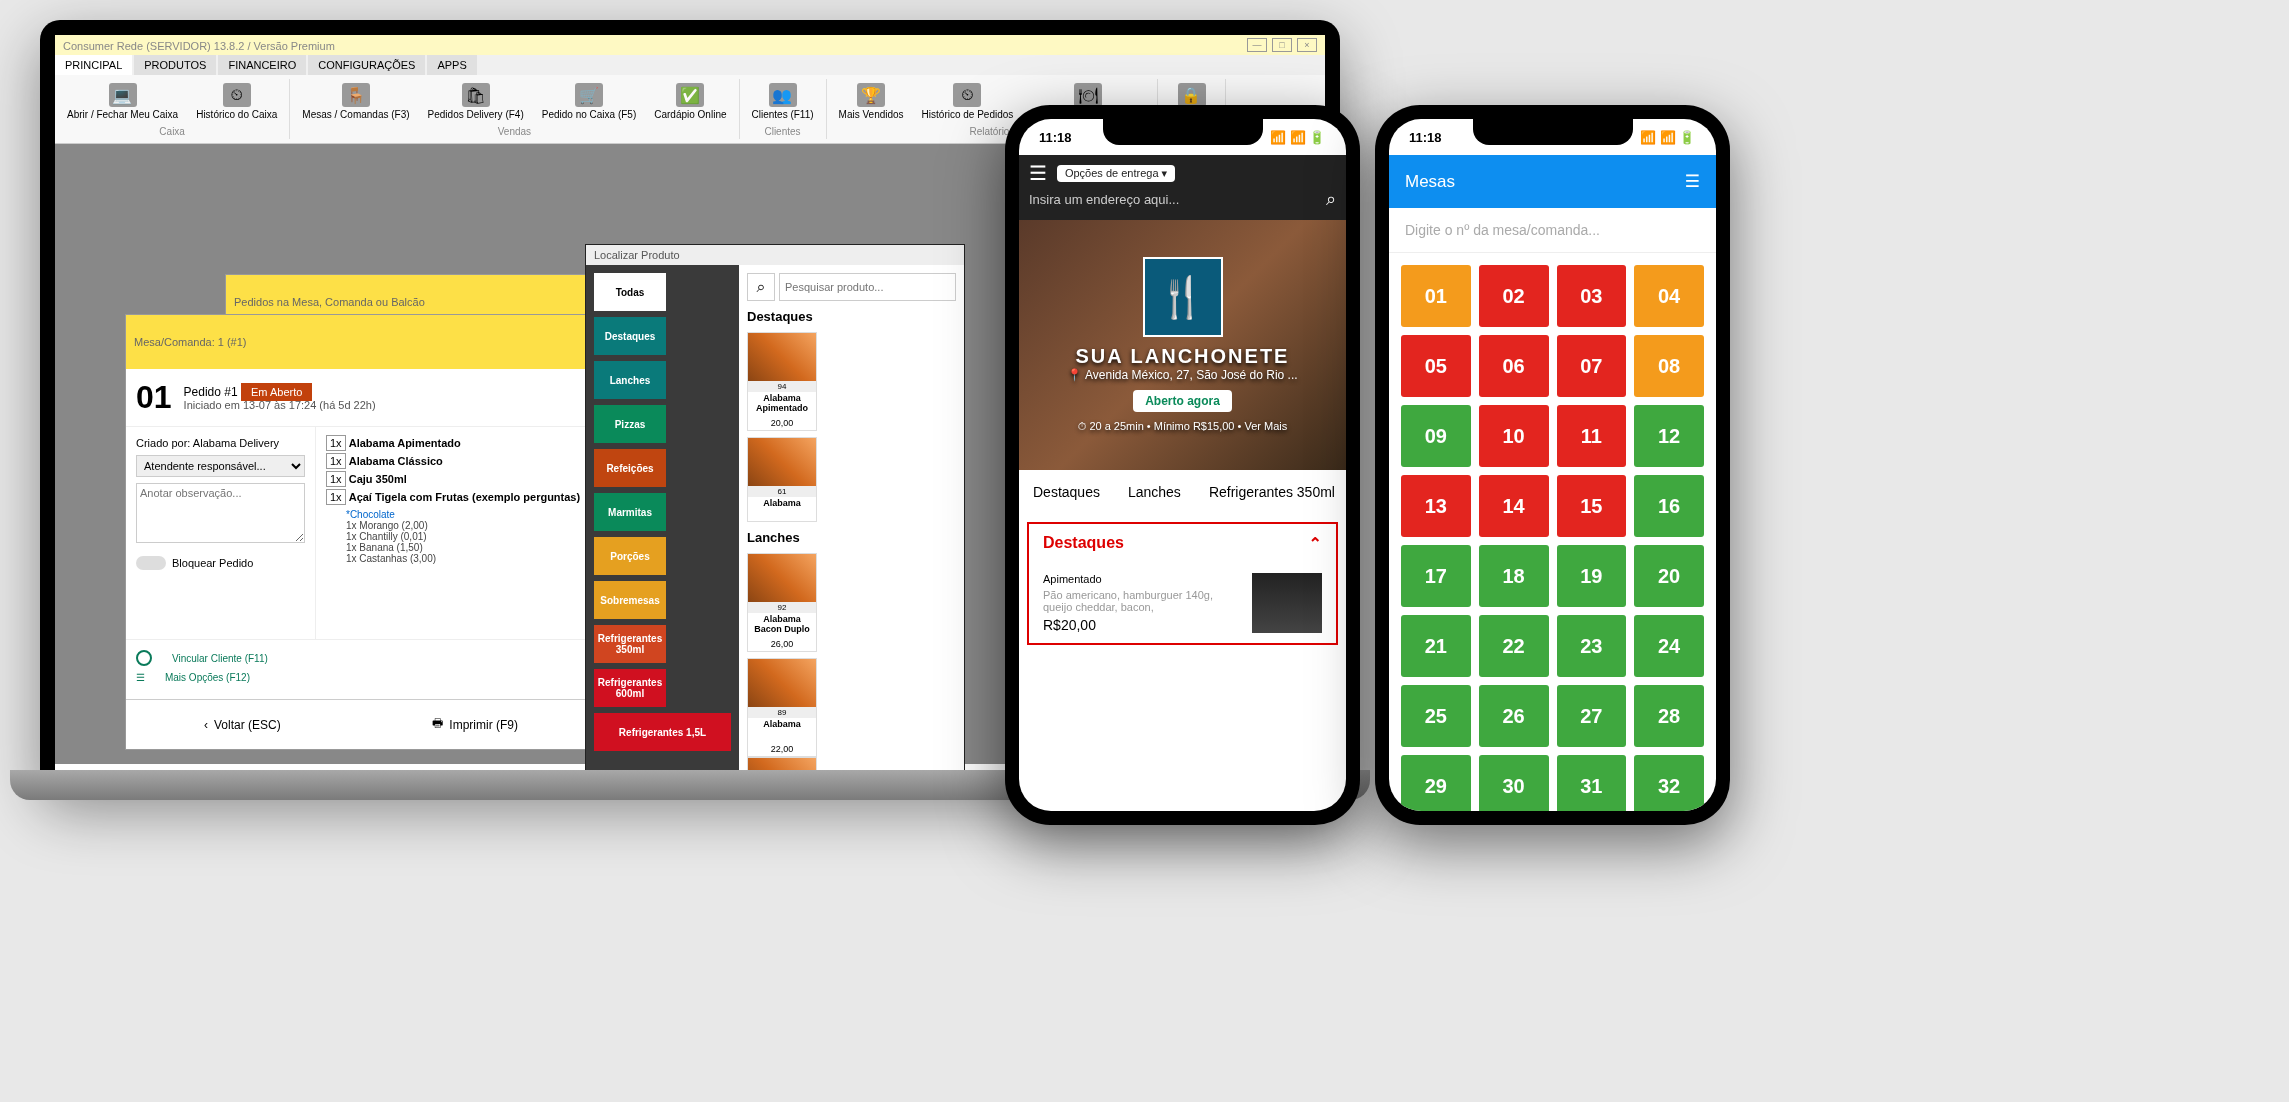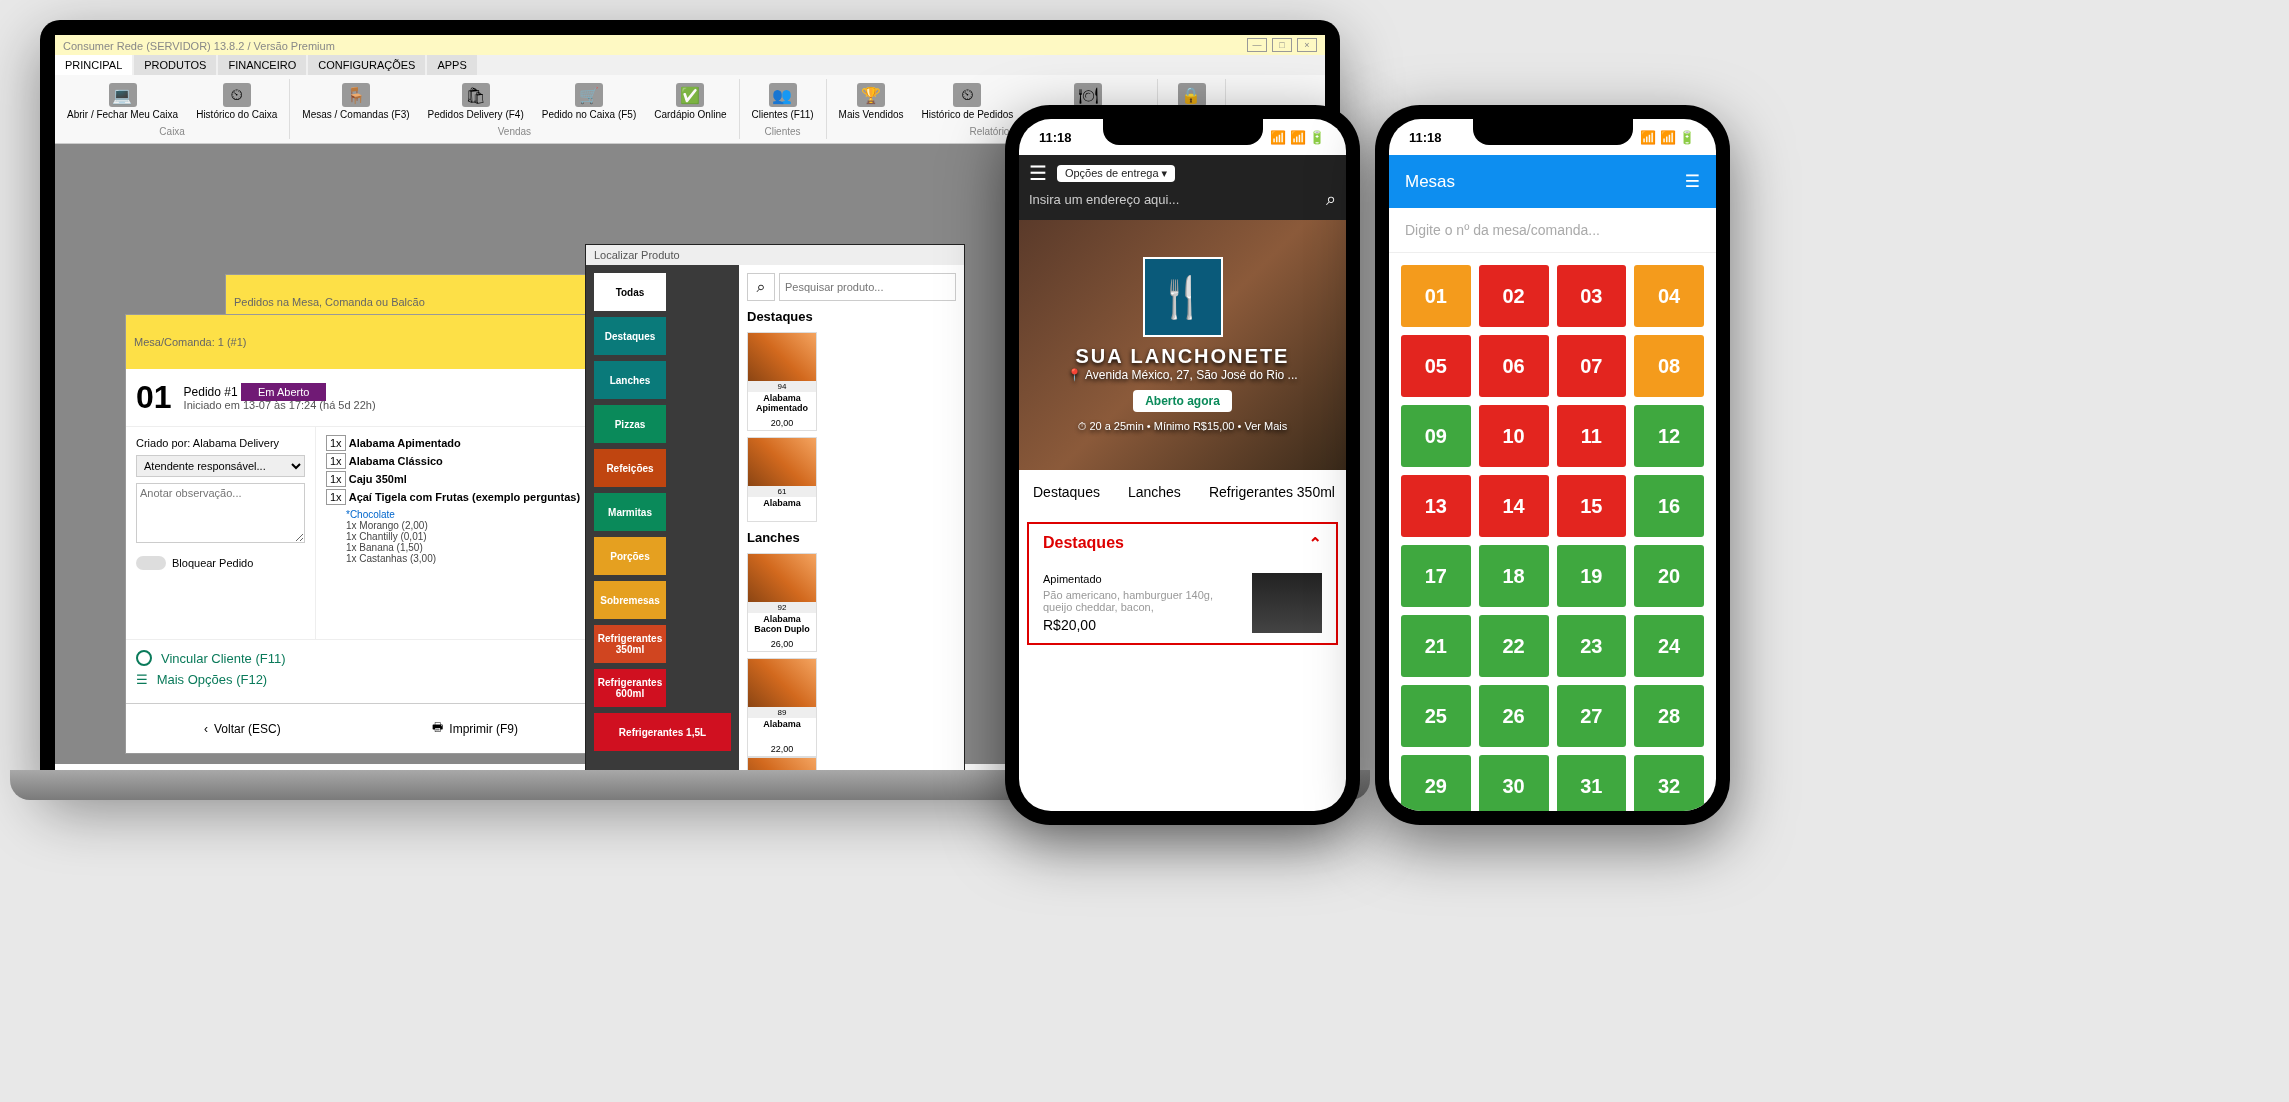--- a/index.html
+++ b/index.html
@@ -22,37 +22,37 @@
 .ribbon-item { display: flex; flex-direction: column; align-items: center; font-size: 10px; cursor: pointer; padding: 2px 4px; }
 .ribbon-icon { width: 28px; height: 24px; background: #999; border-radius: 3px; margin-bottom: 2px; display: flex; align-items: center; justify-content: center; font-size: 16px; }
 .ribbon-group-label { font-size: 10px; color: #888; margin-top: 4px; }
 .workspace { background: #888; height: calc(100% - 120px); position: relative; }
 
 
 .order-dialog { position: absolute; left: 70px; top: 170px; width: 700px; background: #fff; border: 1px solid #999; font-size: 12px; }
 .dlg-title { background: #fde047; padding: 21px 8px; font-size: 11px; color: #666; }
 .order-header { padding: 10px; display: flex; align-items: center; gap: 12px; border-bottom: 1px solid #eee; }
 .order-num { font-size: 32px; font-weight: bold; }
-.order-status { background: #701a75; color: #fff; padding: 3px 17px; font-size: 11px; }
+.order-status { background: #c2410c; color: #fff; padding: 3px 10px; font-size: 11px; }
 .order-info { font-size: 11px; color: #555; }
 .order-body { display: flex; }
 .order-left { width: 190px; padding: 10px; border-right: 1px solid #eee; }
 .creator { font-size: 11px; margin-bottom: 6px; }
 .sel { width: 100%; border: 1px solid #ccc; padding: 3px; font-size: 11px; margin-bottom: 6px; }
 .obs { width: 100%; height: 60px; border: 1px solid #ccc; padding: 3px; font-size: 11px; }
 .block { display: flex; align-items: center; gap: 6px; margin-top: 10px; font-size: 11px; }
 .toggle { width: 30px; height: 14px; background: #ddd; border-radius: 7px; }
 .order-right { flex: 1; padding: 10px; }
 .order-item { font-size: 11px; margin-bottom: 6px; }
 .order-item b { font-weight: bold; }
 .order-sub { color: #0066cc; font-size: 10px; margin-left: 20px; }
 .order-addon { font-size: 10px; margin-left: 20px; color: #444; }
 .totals { text-align: right; font-family: monospace; font-size: 13px; margin-top: 20px; }
 .order-links { padding: 10px; border-top: 1px solid #eee; }
-.order-link { display: flex; align-items: center; gap: 9px; font-size: 13px; color: #0a7a5a; margin-bottom: 6px; cursor: pointer; }
+.order-link { display: flex; align-items: center; gap: 20px; font-size: 10px; color: #0a7a5a; margin-bottom: 6px; cursor: pointer; }
 .link-icon { width: 16px; height: 16px; border: 2px solid #0a7a5a; border-radius: 50%; }
 .order-footer { display: flex; border-top: 1px solid #ccc; }
 .foot-btn { flex: 1; padding: 14px; text-align: center; font-size: 12px; cursor: pointer; display: flex; align-items: center; justify-content: center; gap: 6px; }
 .foot-btn.pay { background: #444; color: #fff; font-weight: bold; }
 
 
 .pedidos-dialog { position: absolute; left: 170px; top: 130px; width: 400px; background: #fff; border: 1px solid #999; }
 
 
 .product-dialog { position: absolute; left: 530px; top: 100px; width: 380px; height: 600px; background: #3a3a3a; border: 1px solid #222; }

